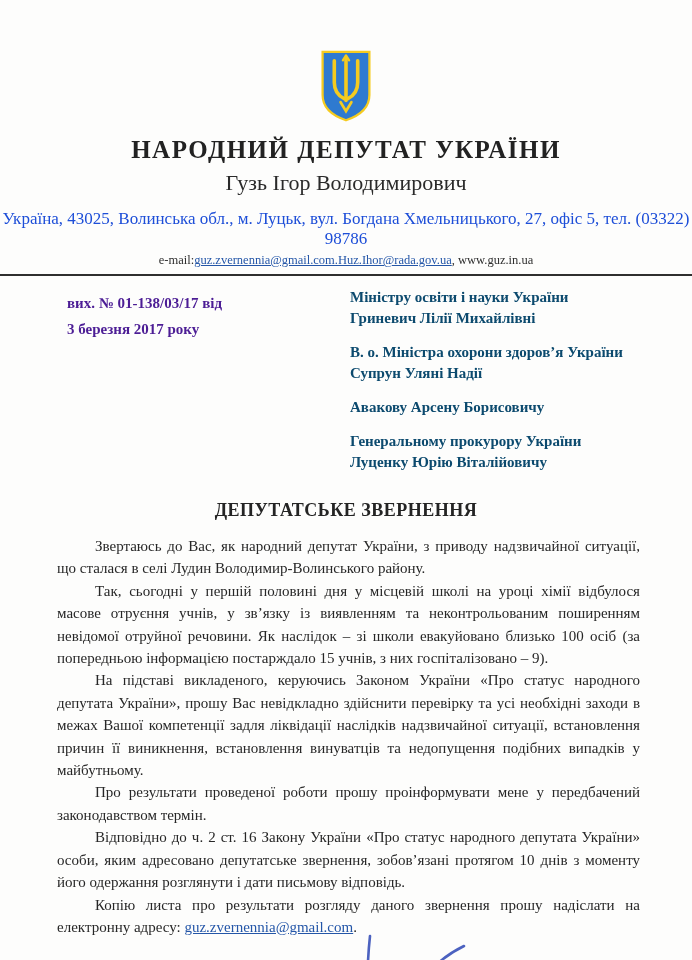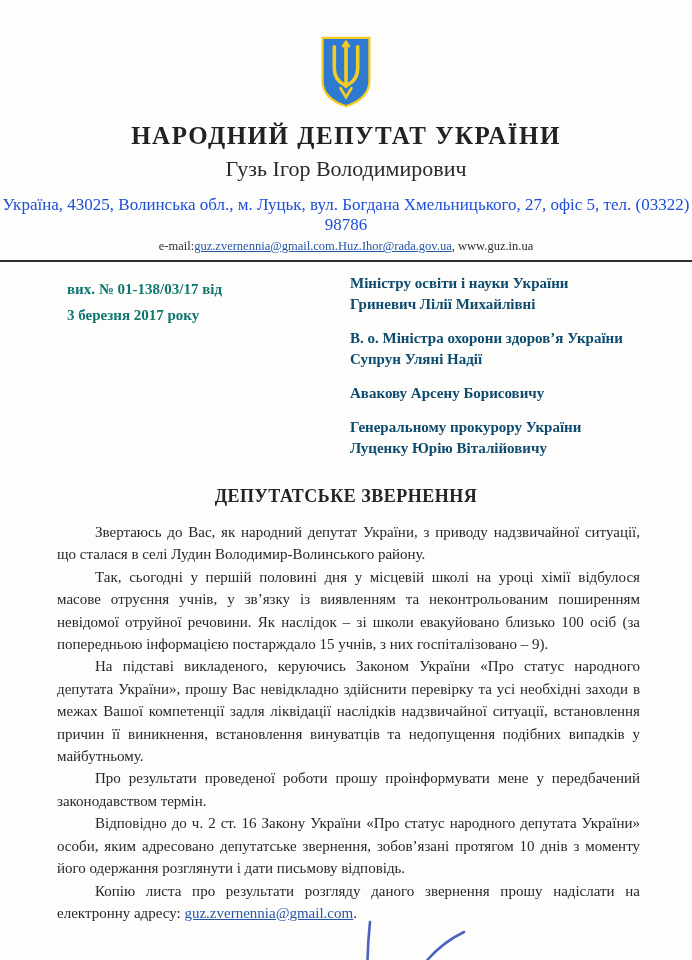--- a/index.html
+++ b/index.html
@@ -7,21 +7,21 @@
     width:692px;height:960px;
     background:#fdfdfc;
     font-family:"Liberation Serif","DejaVu Serif",serif;
     color:#262626;
     -webkit-font-smoothing:antialiased;
     overflow:hidden;
   }
   .page{position:relative;width:692px;height:960px;background:#fdfdfc;}
 
   
-  .letterhead{text-align:center;padding-top:34px;}
+  .letterhead{text-align:center;padding-top:48px;}
   .emblem{display:inline-block;width:54px;height:76px;}
   .lh-title{
     margin:8px 0 0 0;
     font-size:25px;font-weight:bold;letter-spacing:1.5px;
     color:#222;
   }
   .lh-name{
     margin:6px 0 0 0;
     font-size:22px;font-weight:normal;color:#2a2a2a;
   }
@@ -30,21 +30,21 @@
   a.link{color:#2456a8;text-decoration:underline;}
   .rule{
     margin:6px 0 0 0;border:none;
     border-top:2px solid #2f2f2f;height:0;width:100%;
   }
 
   
   .ref-addr{position:relative;margin-top:11px;min-height:196px;}
   .ref{
     position:absolute;left:67px;top:3px;
-    font-size:15px;font-weight:bold;line-height:26px;color:#0f766e;
+    font-size:15px;font-weight:bold;line-height:26px;color:#4c1d95;
   }
   .addressees{margin-left:350px;font-size:15px;font-weight:bold;color:#0c4a6e;}
   .addressee{line-height:21px;}
   .addressee + .addressee{margin-top:13px;}
 
   
   .doc-title{
     margin:17px 0 0 0;text-align:center;
     font-size:18px;font-weight:bold;letter-spacing:.5px;color:#242424;
   }

